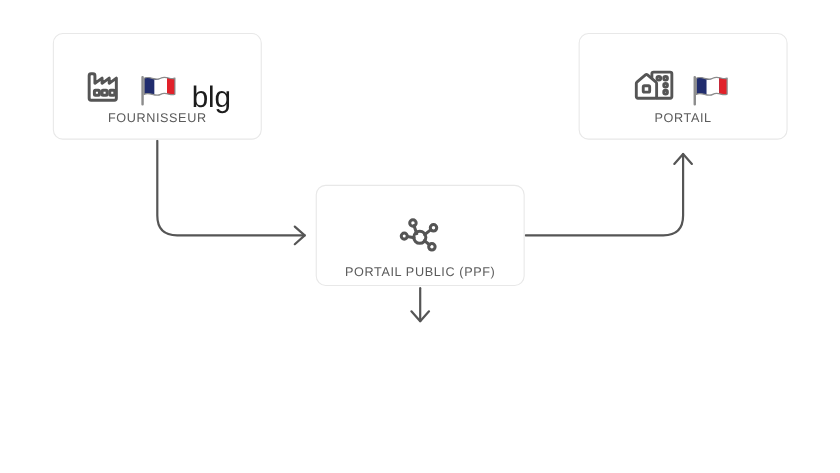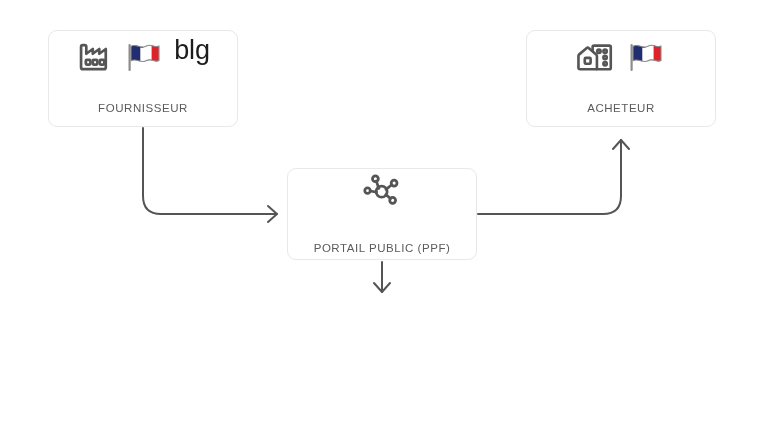--- a/index.html
+++ b/index.html
@@ -34,21 +34,21 @@
     border: 1px solid #e8e8e8;
     border-radius: 9px;
     display: flex;
     flex-direction: column;
     align-items: center;
     justify-content: flex-start;
   }
   .node-icons {
     display: flex;
     flex-direction: row;
-    align-items: flex-start;
+    align-items: flex-end;
     justify-content: center;
     gap: 10px;
     flex: 1 1 auto;
     width: 100%;
   }
   .node-label {
     font-size: 11.5px;
     letter-spacing: 0.55px;
     color: #5b5b5b;
     text-align: center;
@@ -140,21 +140,21 @@
       <span class="flag">
         <svg width="40" height="40" viewBox="0 0 40 40">
           <rect x="4.5" y="7" width="2.2" height="27" rx="1" fill="#8c8c8c"></rect>
           <path d="M7 9.2 C12 6.2 17 12.2 22 9.2 C27 6.2 31 11.2 35 9.0 L35 23.6 C31 25.8 27 20.8 22 23.8 C17 26.8 12 20.8 7 23.8 Z" fill="#212d6e"></path>
           <path d="M16.3 10.6 C18.2 11.0 20.2 10.3 22 9.2 C24.1 7.95 26.0 8.0 27.8 8.6 L27.8 23.3 C26.0 22.6 24.1 22.6 22 23.8 C20.2 24.9 18.2 25.5 16.3 25.2 Z" fill="#ffffff"></path>
           <path d="M27.8 8.6 C30.1 9.4 32.6 10.1 35 9.0 L35 23.6 C32.6 24.7 30.1 24.1 27.8 23.3 Z" fill="#e1212a"></path>
           <path d="M7 9.2 C12 6.2 17 12.2 22 9.2 C27 6.2 31 11.2 35 9.0 L35 23.6 C31 25.8 27 20.8 22 23.8 C17 26.8 12 20.8 7 23.8 Z" fill="none" stroke="#8c8c8c" stroke-width="1.1" stroke-linejoin="round"></path>
         </svg>
       </span>
     </div>
-    <div class="node-label">ACHETEUR</div>
+    <div class="node-label">PORTAIL</div>
   </div>
 
   <div class="node" id="node-ppf">
     <div class="node-icons">
       <span class="ico">
         <svg width="44" height="44" viewBox="0 0 24 24" fill="none" stroke="#555555" stroke-width="1.5" stroke-linecap="round" stroke-linejoin="round">
           <path d="M10.3 10.6 L8.9 6.6"></path>
           <path d="M9.0 12.6 L5.6 12.0"></path>
           <path d="M14.2 11.1 L17.3 8.6"></path>
           <path d="M14.1 14.0 L16.6 16.1"></path>

